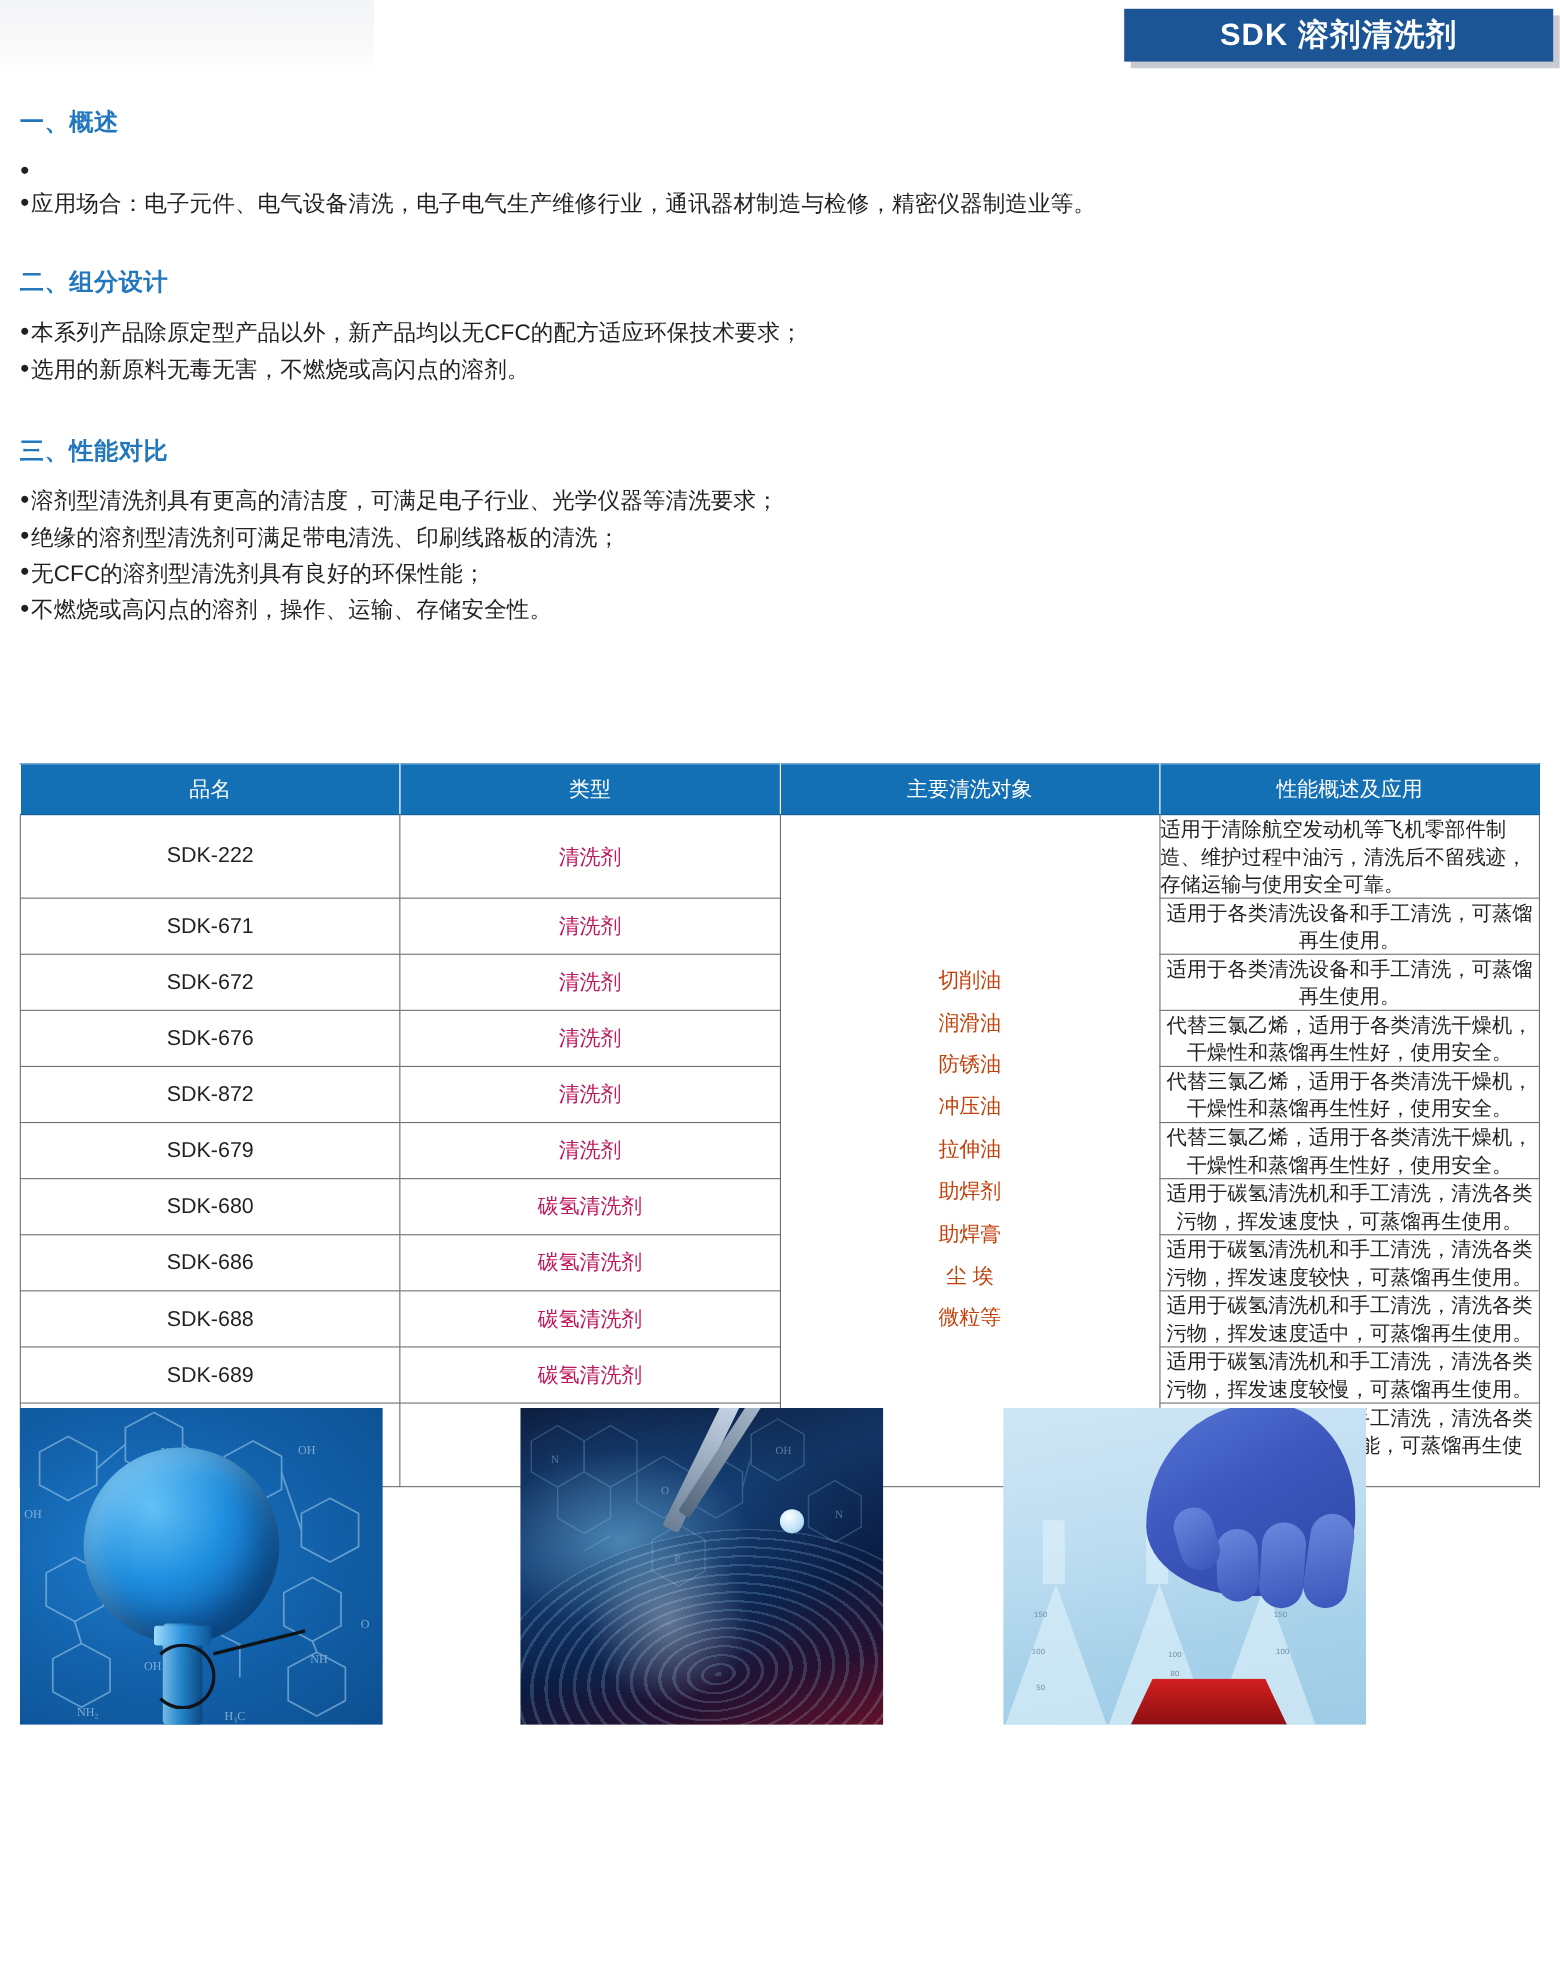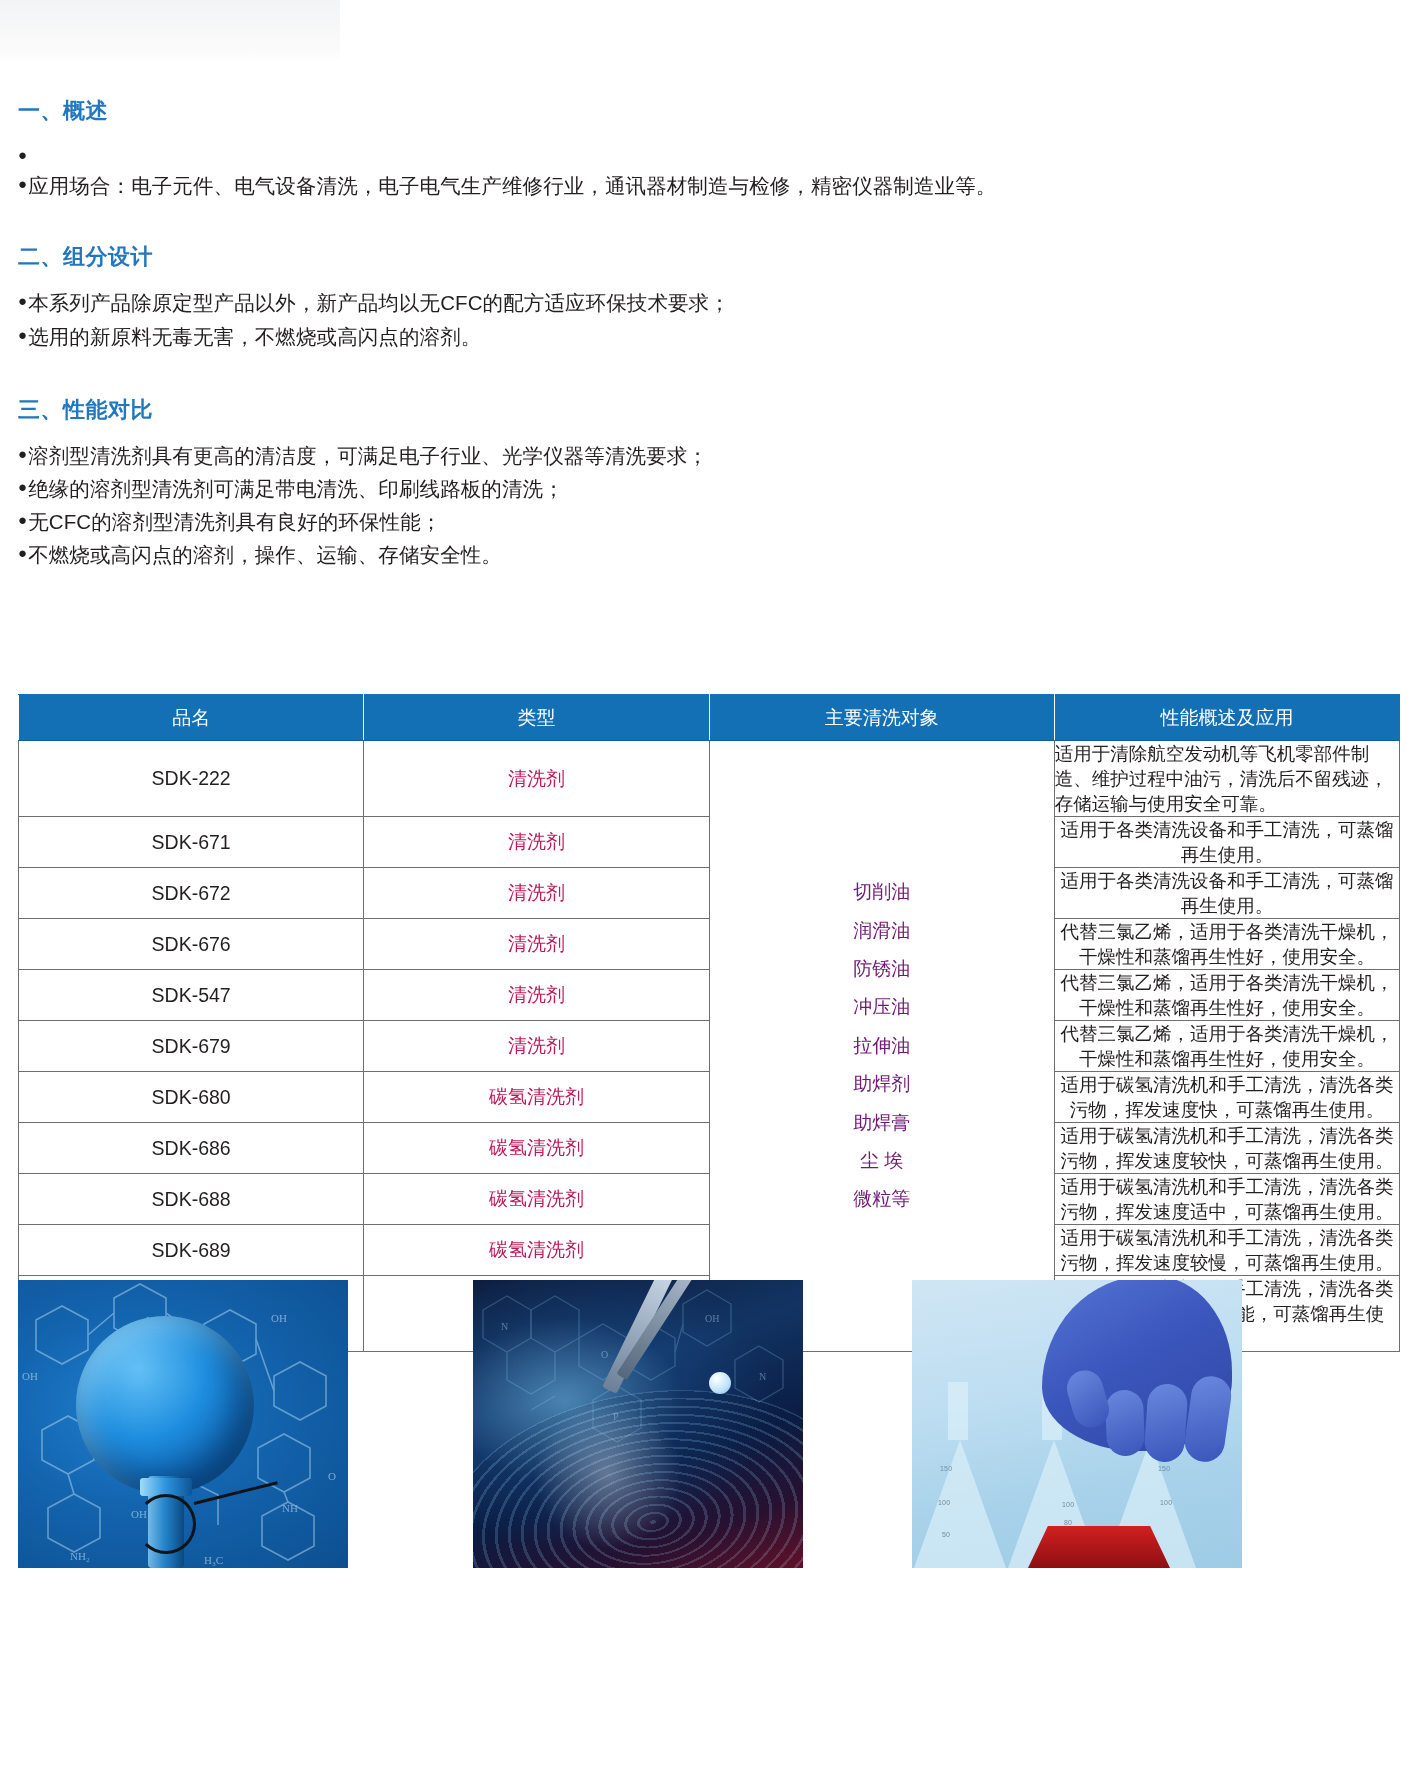--- a/index.html
+++ b/index.html
@@ -114,21 +114,21 @@
     font-size: 19px;
     font-weight: normal;
     height: 46px;
     text-align: center;
     border: 1px solid #1470b4;
     border-bottom: 1px solid #155e95;
   }
   table.spec thead th.sep { border-left: 1px solid #ffffff; border-right: 1px solid #ffffff; }
   td.name  { width: 118px; text-align: center; font-size: 19.5px; color: #231f20; height: 47px; }
   td.type  { width: 142px; text-align: center; font-size: 19px;   color: #be185d; }
-  td.obj   { width: 148px; text-align: center; font-size: 19px;   color: #701a75; vertical-align: middle; line-height: 2.02; }
+  td.obj   { width: 148px; text-align: center; font-size: 19px;   color: #c2410c; vertical-align: middle; line-height: 2.02; }
   td.desc  { padding-left: 16px; font-size: 18.5px; color: #231f20; }
   .obj-lines span { display: block; }
 
   
   .photos {
     position: absolute;
     left: 0;
     top: 1280px;
     width: 1418px;
     height: 503px;
@@ -287,20 +287,26 @@
     letter-spacing: .2px;
   }
 </style>
 </head>
 <body>
 
 <div class="page">
 
   <div class="top-wash"></div>
 
+  <div class="banner-wrap">
+    <div class="banner-shadow"></div>
+    <div class="banner">
+      <span class="banner-title">SDK 溶剂清洗剂</span>
+    </div>
+  </div>
 
   <div class="content">
 
     <div class="section">
       <div class="sec-head">一、概述</div>
       <div class="bullet">
         <span class="dot">●</span>
       </div>
       <div class="bullet">
         <span class="dot">●</span>
@@ -389,21 +395,21 @@
           <td class="desc" style="text-align:center">适用于各类清洗设备和手工清洗，可蒸馏再生使用。</td>
         </tr>
 
         <tr>
           <td class="name">SDK-676</td>
           <td class="type">清洗剂</td>
           <td class="desc" style="text-align:center">代替三氯乙烯，适用于各类清洗干燥机，干燥性和蒸馏再生性好，使用安全。</td>
         </tr>
 
         <tr>
-          <td class="name">SDK-547</td>
+          <td class="name">SDK-872</td>
           <td class="type">清洗剂</td>
           <td class="desc" style="text-align:center">代替三氯乙烯，适用于各类清洗干燥机，干燥性和蒸馏再生性好，使用安全。</td>
         </tr>
 
         <tr>
           <td class="name">SDK-679</td>
           <td class="type">清洗剂</td>
           <td class="desc" style="text-align:center">代替三氯乙烯，适用于各类清洗干燥机，干燥性和蒸馏再生性好，使用安全。</td>
         </tr>
 

